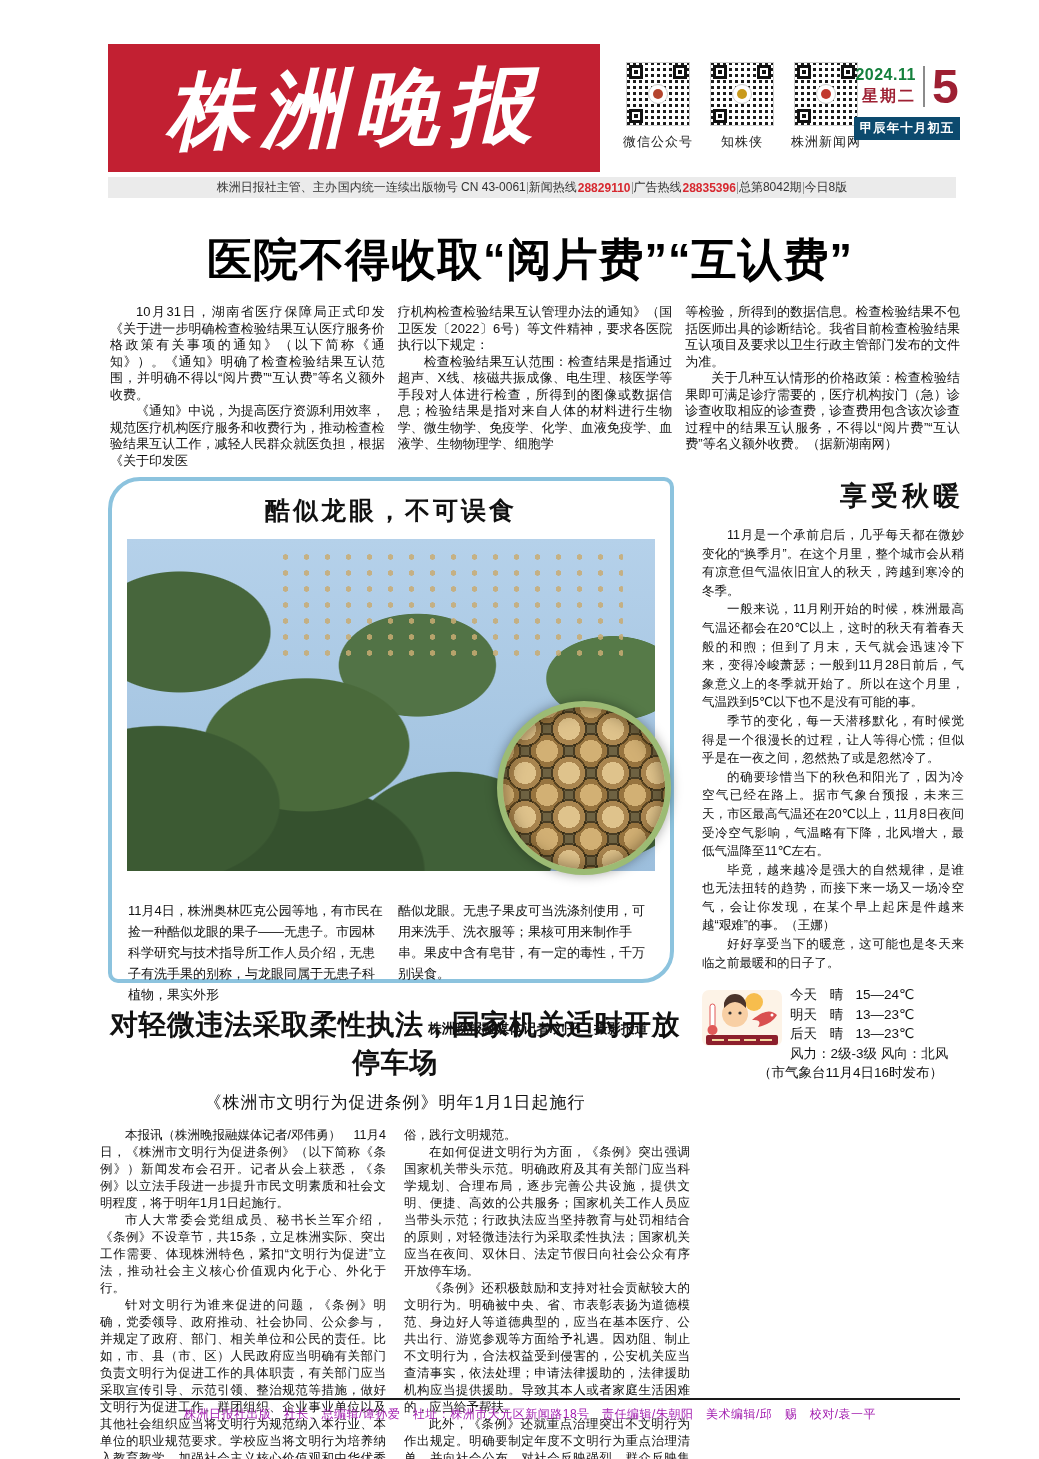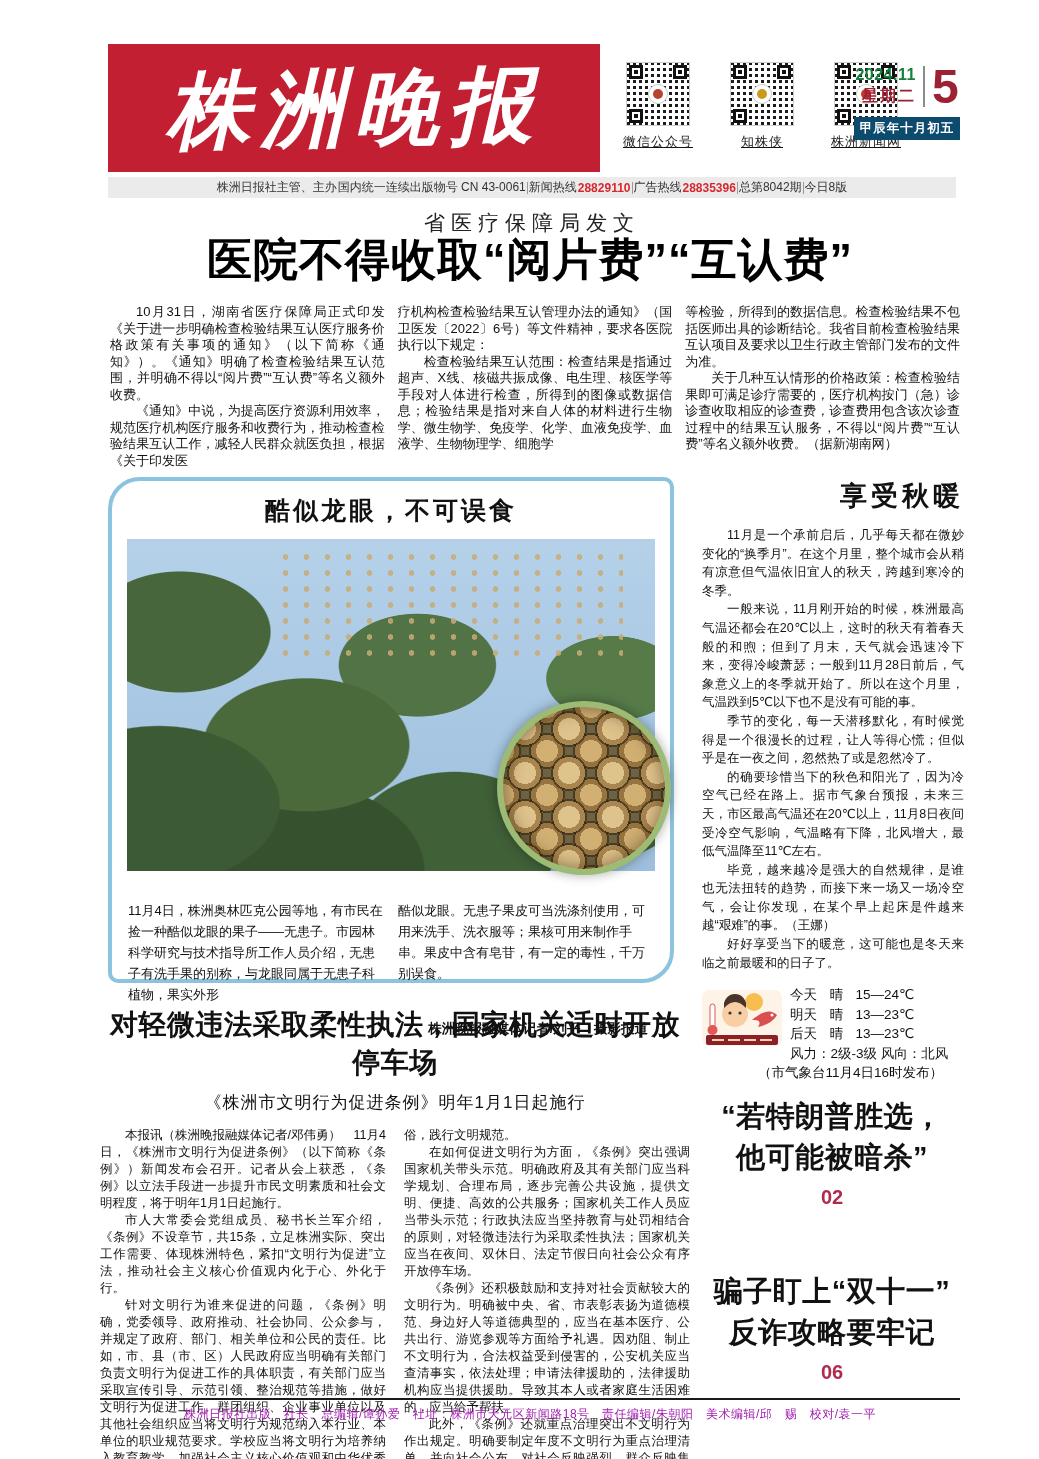--- a/index.html
+++ b/index.html
@@ -6,21 +6,21 @@
   .page{position:relative;width:1039px;height:1459px;margin:0 auto;background:#fff;overflow:hidden;
         font-family:"Liberation Sans","DejaVu Sans",sans-serif;color:#111;}
   .abs{position:absolute;}
 
   
   .mast-red{left:108px;top:44px;width:492px;height:128px;background:#c22032;
             display:flex;align-items:center;justify-content:center;}
   .mast-title{color:#fff;font-family:"DejaVu Serif","Liberation Serif",serif;
               font-style:italic;font-weight:bold;font-size:84px;letter-spacing:10px;
               transform:rotate(-1deg);white-space:nowrap;line-height:1;}
-  .qr-group{left:620px;top:62px;display:flex;gap:28px;text-decoration:underline;}
+  .qr-group{left:620px;top:62px;display:flex;gap:8px;}
   .qr-col{width:76px;text-align:center;}
   .qr{position:relative;width:62px;height:62px;margin:0 auto;border:1px solid #cfcfcf;
       background:repeating-linear-gradient(0deg,#1c1c1c 0 3px,#fff 3px 6px),
                  repeating-linear-gradient(90deg,#1c1c1c 0 3px,#fff 3px 6px);
       background-blend-mode:lighten;}
   .qr .f{position:absolute;width:14px;height:14px;border:3px solid #111;background:#fff;box-sizing:border-box;}
   .qr .f::after{content:"";position:absolute;inset:2px;background:#111;}
   .qr .f.tl{left:2px;top:2px;} .qr .f.tr{right:2px;top:2px;} .qr .f.bl{left:2px;bottom:2px;}
   .qr .c{position:absolute;inset:0;margin:auto;width:18px;height:18px;border-radius:50%;
          background:#fff;border:1px solid #ccc;}
@@ -175,21 +175,20 @@
     <span class="red">28829110</span>
     <i></i>
     <span>广告热线</span>
     <span class="red">28835396</span>
     <i></i>
     <span>总第8042期</span>
     <i></i>
     <span>今日8版</span>
   </div>
 
-  <div class="abs kicker">省医疗保障局发文</div>
   <div class="abs headline">医院不得收取“阅片费”“互认费”</div>
 
   <div class="abs lead-cols bodytext">
     <div class="col">
       <p>10月31日，湖南省医疗保障局正式印发《关于进一步明确检查检验结果互认医疗服务价格政策有关事项的通知》（以下简称《通知》）。《通知》明确了检查检验结果互认范围，并明确不得以“阅片费”“互认费”等名义额外收费。</p>
       <p>《通知》中说，为提高医疗资源利用效率，规范医疗机构医疗服务和收费行为，推动检查检验结果互认工作，减轻人民群众就医负担，根据《关于印发医</p>
     </div>
     <div class="col">
       <p class="ni">疗机构检查检验结果互认管理办法的通知》（国卫医发〔2022〕6号）等文件精神，要求各医院执行以下规定：</p>
       <p>检查检验结果互认范围：检查结果是指通过超声、X线、核磁共振成像、电生理、核医学等手段对人体进行检查，所得到的图像或数据信息；检验结果是指对来自人体的材料进行生物学、微生物学、免疫学、化学、血液免疫学、血液学、生物物理学、细胞学</p>
@@ -279,29 +278,17 @@
       </div>
       <div class="col">
         <p class="ni">俗，践行文明规范。</p>
         <p>在如何促进文明行为方面，《条例》突出强调国家机关带头示范。明确政府及其有关部门应当科学规划、合理布局，逐步完善公共设施，提供文明、便捷、高效的公共服务；国家机关工作人员应当带头示范；行政执法应当坚持教育与处罚相结合的原则，对轻微违法行为采取柔性执法；国家机关应当在夜间、双休日、法定节假日向社会公众有序开放停车场。</p>
         <p>《条例》还积极鼓励和支持对社会贡献较大的文明行为。明确被中央、省、市表彰表扬为道德模范、身边好人等道德典型的，应当在基本医疗、公共出行、游览参观等方面给予礼遇。因劝阻、制止不文明行为，合法权益受到侵害的，公安机关应当查清事实，依法处理；申请法律援助的，法律援助机构应当提供援助。导致其本人或者家庭生活困难的，应当给予帮扶。</p>
         <p>此外，《条例》还就重点治理突出不文明行为作出规定。明确要制定年度不文明行为重点治理清单，并向社会公布，对社会反映强烈、群众反映集中的突出不文明行为实行重点治理。</p>
       </div>
     </div>
   </div>
 
-  <div class="abs teasers">
-    <div>
-      <div class="tline">“若特朗普胜选，</div>
-      <div class="tline">他可能被暗杀”</div>
-      <div class="tpage">02</div>
-    </div>
-    <div class="t2">
-      <div class="tline">骗子盯上“双十一”</div>
-      <div class="tline">反诈攻略要牢记</div>
-      <div class="tpage">06</div>
-    </div>
-  </div>
 
   <div class="abs footer-rule"></div>
   <div class="abs footer-text">株洲日报社出版　社长、总编辑/谭孙爱　社址：株洲市天元区新闻路18号　责任编辑/朱朝阳　美术编辑/邱　赐　校对/袁一平</div>
 
 </div>
 
 </body></html>

